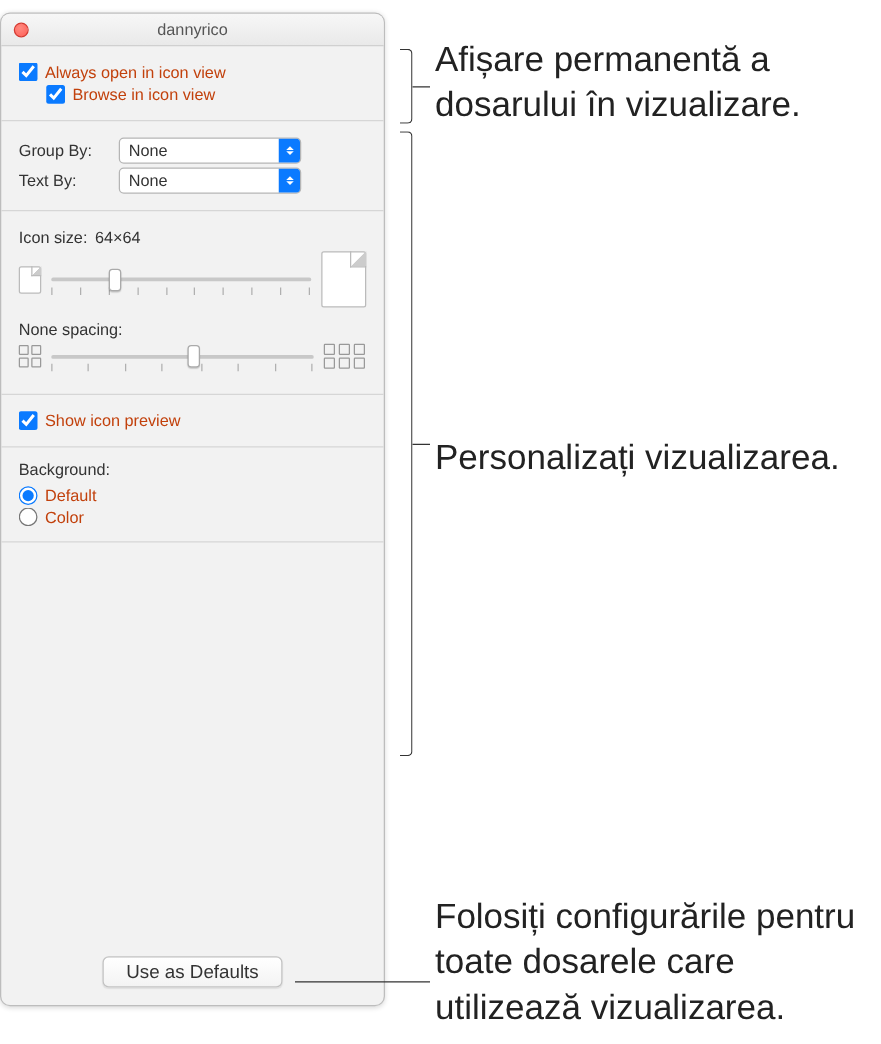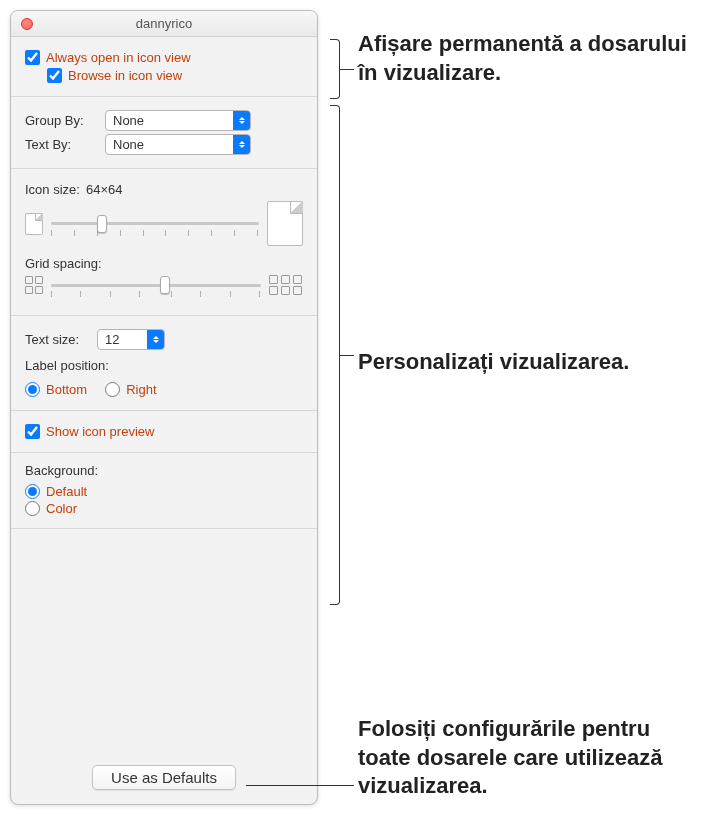--- a/index.html
+++ b/index.html
@@ -6,21 +6,21 @@
     body {
       font-family: -apple-system, "Helvetica Neue", Arial, sans-serif;
       font-size: 13px;
       background: #fff;
       color: #333;
       width: 705px;
       height: 835px;
     }
     .container {
       display: flex;
-      padding: 10px 0 10px 10px;
+      padding: 10px 0 10px 0;
       align-items: stretch;
       height: 815px;
     }
     .window {
       width: 308px;
       background: #f2f2f2;
       border: 1px solid #bdbdbd;
       border-radius: 8px;
       box-shadow: 0 1px 4px rgba(0,0,0,0.15);
       display: flex;
@@ -196,24 +196,23 @@
       border-radius: 5px;
       padding: 3px 18px;
       font-size: 15px;
       color: #333;
       box-shadow: 0 1px 1px rgba(0,0,0,0.08);
     }
     
     .annot-col {
       flex: 1;
       position: relative;
-      font-size: 22px;
+      font-size: 28px;
       color: #222;
       line-height: 1.3;
-      font-weight: bold;
     }
     .bracket {
       position: absolute;
       left: 12px;
       border-right: 1px solid #333;
       border-top: 1px solid #333;
       border-bottom: 1px solid #333;
       width: 10px;
       border-radius: 0 4px 4px 0;
     }
@@ -288,21 +287,21 @@
             <div class="tick" style="left:44%"></div>
             <div class="tick" style="left:55%"></div>
             <div class="tick" style="left:66%"></div>
             <div class="tick" style="left:77%"></div>
             <div class="tick" style="left:88%"></div>
             <div class="tick" style="left:99%"></div>
           <div class="thumb" style="left:22%"></div>
         </div>
         <div class="icon-large-page"></div>
       </div>
-      <span>Grid spacing:</span>
+      <span>None spacing:</span>
       <div class="slider-row">
         <div class="grid-small">
             <div class="sq"></div>
             <div class="sq"></div>
             <div class="sq"></div>
             <div class="sq"></div>
           </div>
         <div class="slider-track">
           <div class="track-line"></div>
           <div class="tick" style="left:0%"></div>
@@ -319,43 +318,20 @@
             <div class="sq"></div>
             <div class="sq"></div>
             <div class="sq"></div>
             <div class="sq"></div>
             <div class="sq"></div>
             <div class="sq"></div>
           </div>
       </div>
     </div>
 
-    <div class="section">
-      <div class="row">
-        <span class="label-col" style="width:72px">Text size:</span>
-        <div class="select small">
-          <span>12</span>
-          <div class="select-arrows">
-              <div class="tri-up"></div>
-              <div class="tri-down"></div>
-            </div>
-        </div>
-      </div>
-      <div class="heading" style="margin-top:8px">Label position:</div>
-      <div class="inline-radio">
-        <div class="row">
-          <input type="radio" name="lp" checked="" style="">
-          <label>Bottom</label>
-        </div>
-        <div class="row">
-          <input type="radio" name="lp" style="">
-          <label>Right</label>
-        </div>
-      </div>
-    </div>
 
     <div class="section">
       <div class="row">
         <input type="checkbox" checked="" style="">
         <label>Show icon preview</label>
       </div>
     </div>
 
     <div class="section">
       <div class="heading">Background:</div>

